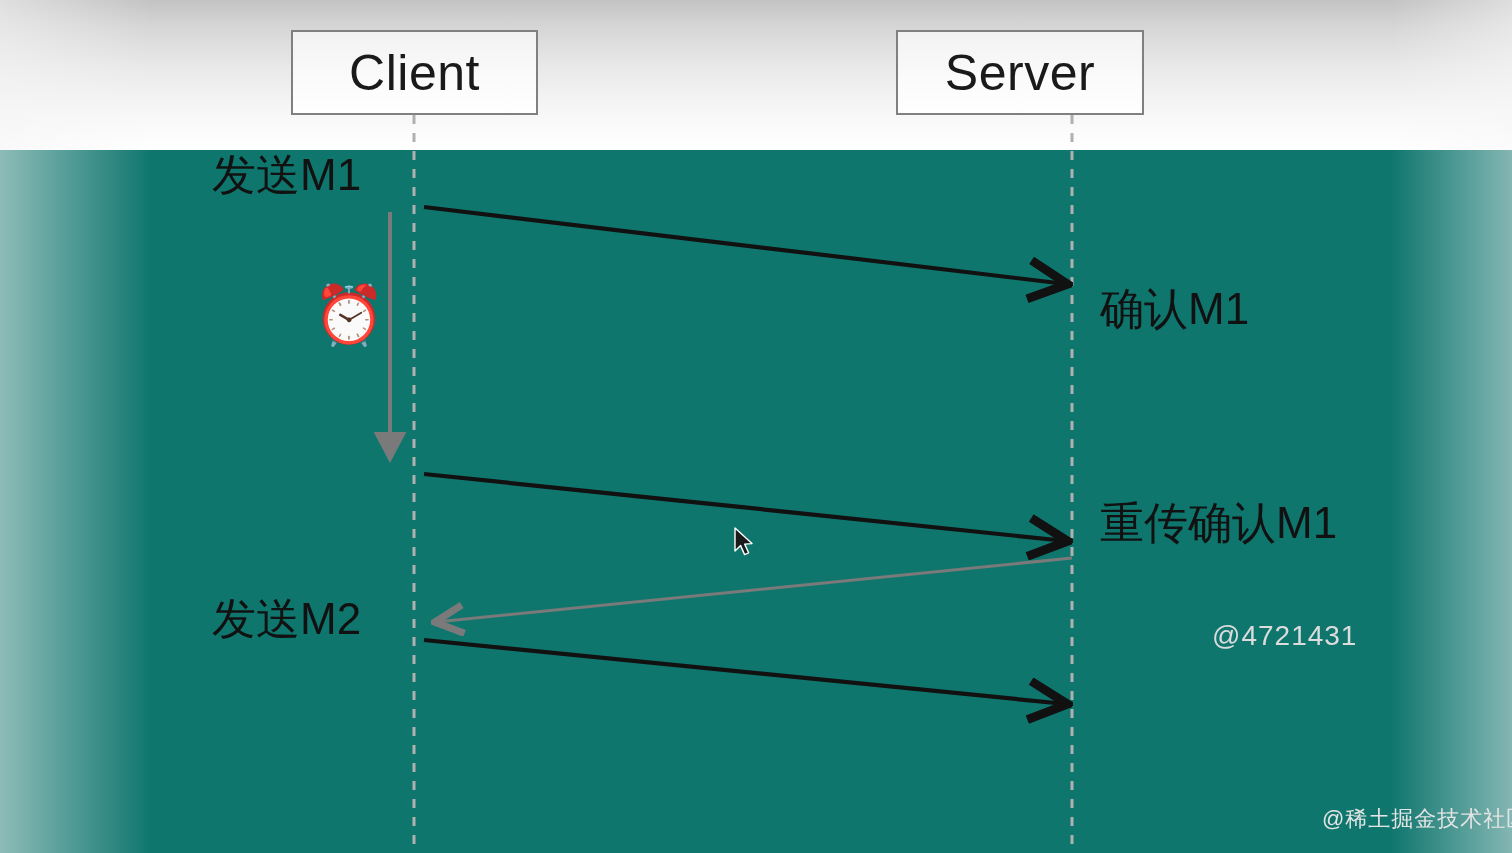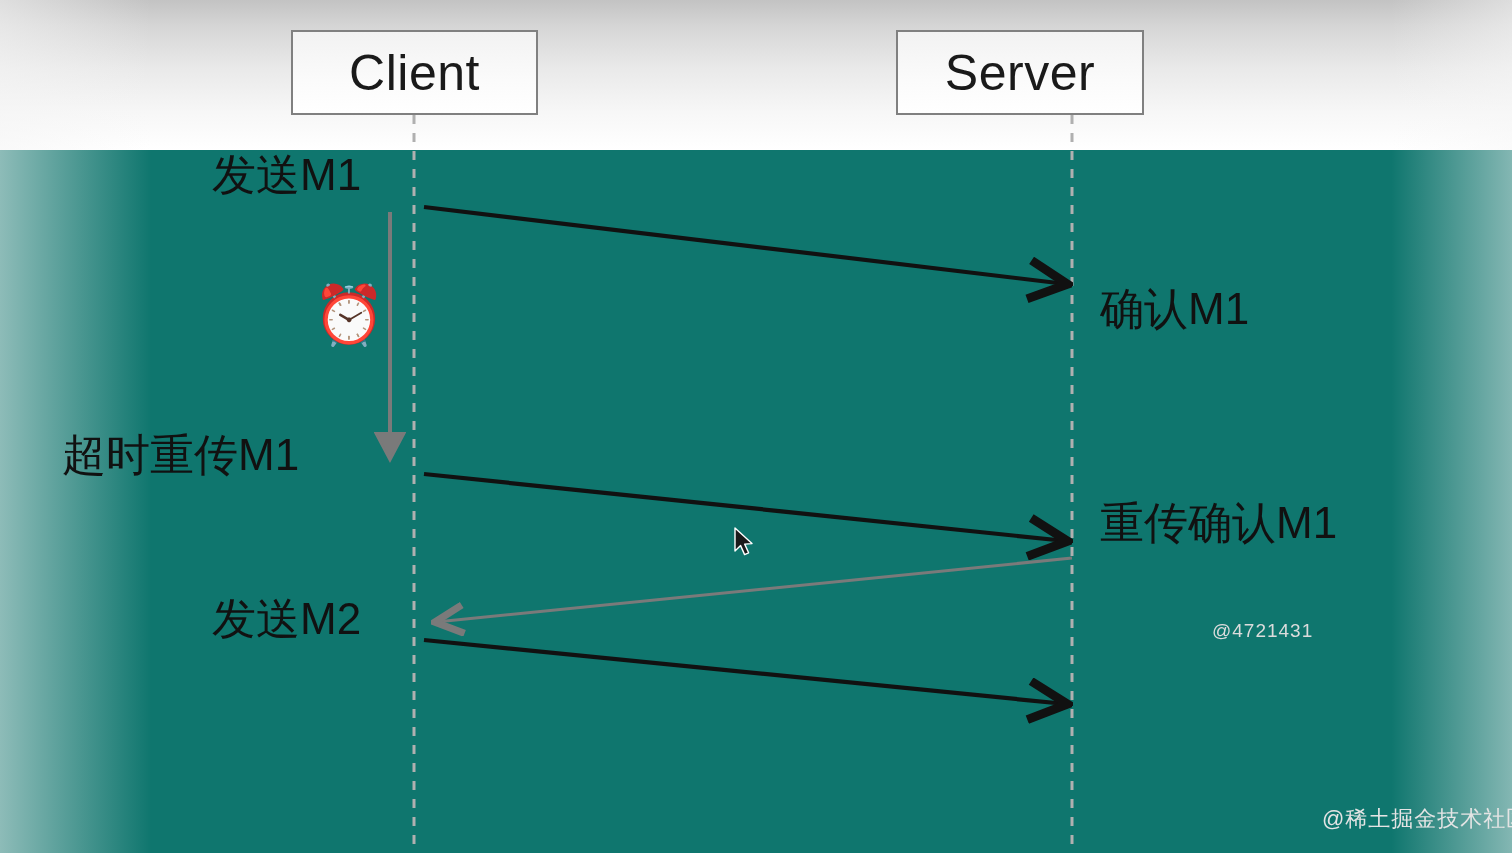--- a/index.html
+++ b/index.html
@@ -55,21 +55,21 @@
     color: #111111;
     white-space: nowrap;
     line-height: 1.12;
   }
   .watermark {
     position: absolute;
     color: #dcdcdc;
     white-space: nowrap;
   }
   #watermark-mid {
-    font-size: 19px;
+    font-size: 28px;
     letter-spacing: 1px;
   }
   #watermark-bottom {
     font-size: 22px;
     color: #e4e4e4;
     letter-spacing: 1px;
   }
   #clock-icon {
     position: absolute;
     font-size: 58px;
@@ -121,21 +121,20 @@
   </div>
 
   <div class="actor-box" id="actor-box-server" style="left:896px; top:30px; width:248px; height:85px;">
     <span class="actor-label">Server</span>
   </div>
 
   <div class="msg-label" style="left:212px; top:150px;">发送M1</div>
 
   <div class="msg-label" style="left:1100px; top:256px;margin-top:28px;">确认M1</div>
 
-  <div class="msg-label" style="left:62px; top:430px;">超时重传M1</div>
 
   <div class="msg-label" style="left:1100px; top:498px;">
     <div>重传确认M1</div>
   </div>
 
   <div class="msg-label" style="left:212px; top:594px;">发送M2</div>
 
   <div id="clock-icon" style="left:313px; top:286px;">⏰</div>
 
   <div class="watermark" id="watermark-mid" style="left:1212px; top:620px;">@4721431</div>

